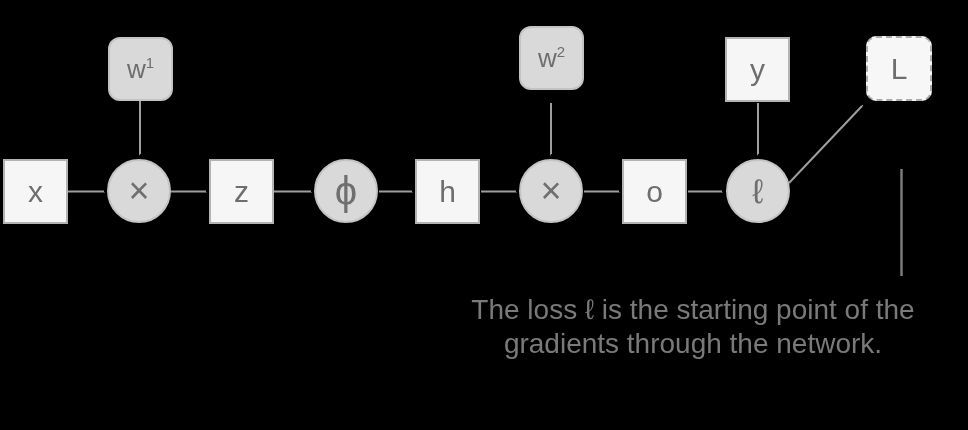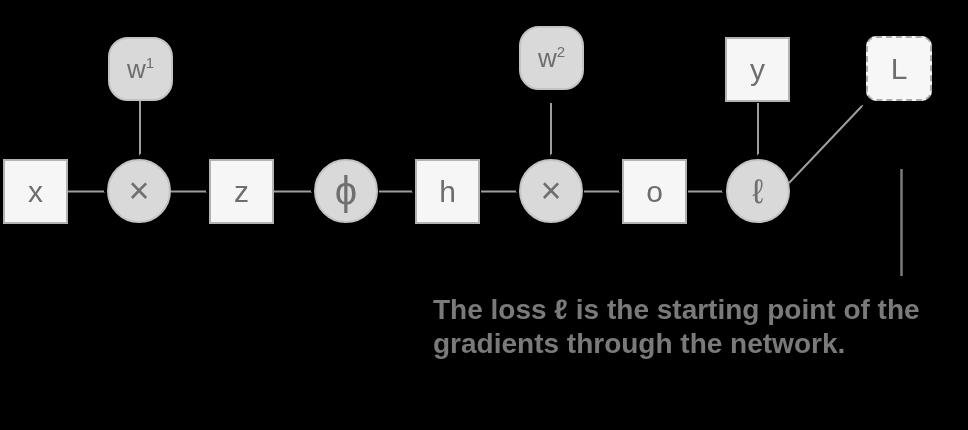--- a/index.html
+++ b/index.html
@@ -26,37 +26,37 @@
   .node{
     position:absolute;display:flex;align-items:center;justify-content:center;
     box-sizing:border-box;color:var(--node-text);
   }
   .square{
     width:65px;height:65px;background:var(--box-fill);
     border:2.5px solid var(--box-border);font-size:30px;
   }
   .param{
     width:65px;height:64px;background:var(--param-fill);
-    border:2.5px solid var(--param-border);border-radius:20px;font-size:26px;
+    border:2.5px solid var(--param-border);border-radius:12px;font-size:26px;
   }
   .param sup{font-size:15px;line-height:0;}
   .circle{
     width:64px;height:64px;background:var(--param-fill);
     border:2.5px solid var(--param-border);border-radius:50%;
   }
   .op{font-size:36px;color:var(--op-text);}
   .phi{font-size:40px;color:var(--op-text);}
   .ell{font-size:34px;color:var(--op-text);}
   .dashed{
     width:66px;height:65px;background:var(--dashed-fill);
     border:2.5px dashed var(--dashed-border);border-radius:10px;font-size:30px;
   }
   .caption{
     position:absolute;top:293px;right:15px;width:520px;
-    text-align:left;font-size:28px;line-height:34px;color:var(--caption);font-weight:bold;
+    text-align:center;font-size:28px;line-height:34px;color:var(--caption);
   }
 </style>
 </head>
 <body>
 
 <div class="canvas">
 
   <svg class="edges" viewBox="0 0 968 430" xmlns="http://www.w3.org/2000/svg">
     <defs>
       <marker id="chev" markerWidth="30" markerHeight="24" refX="0" refY="0" orient="auto" markerUnits="userSpaceOnUse">

